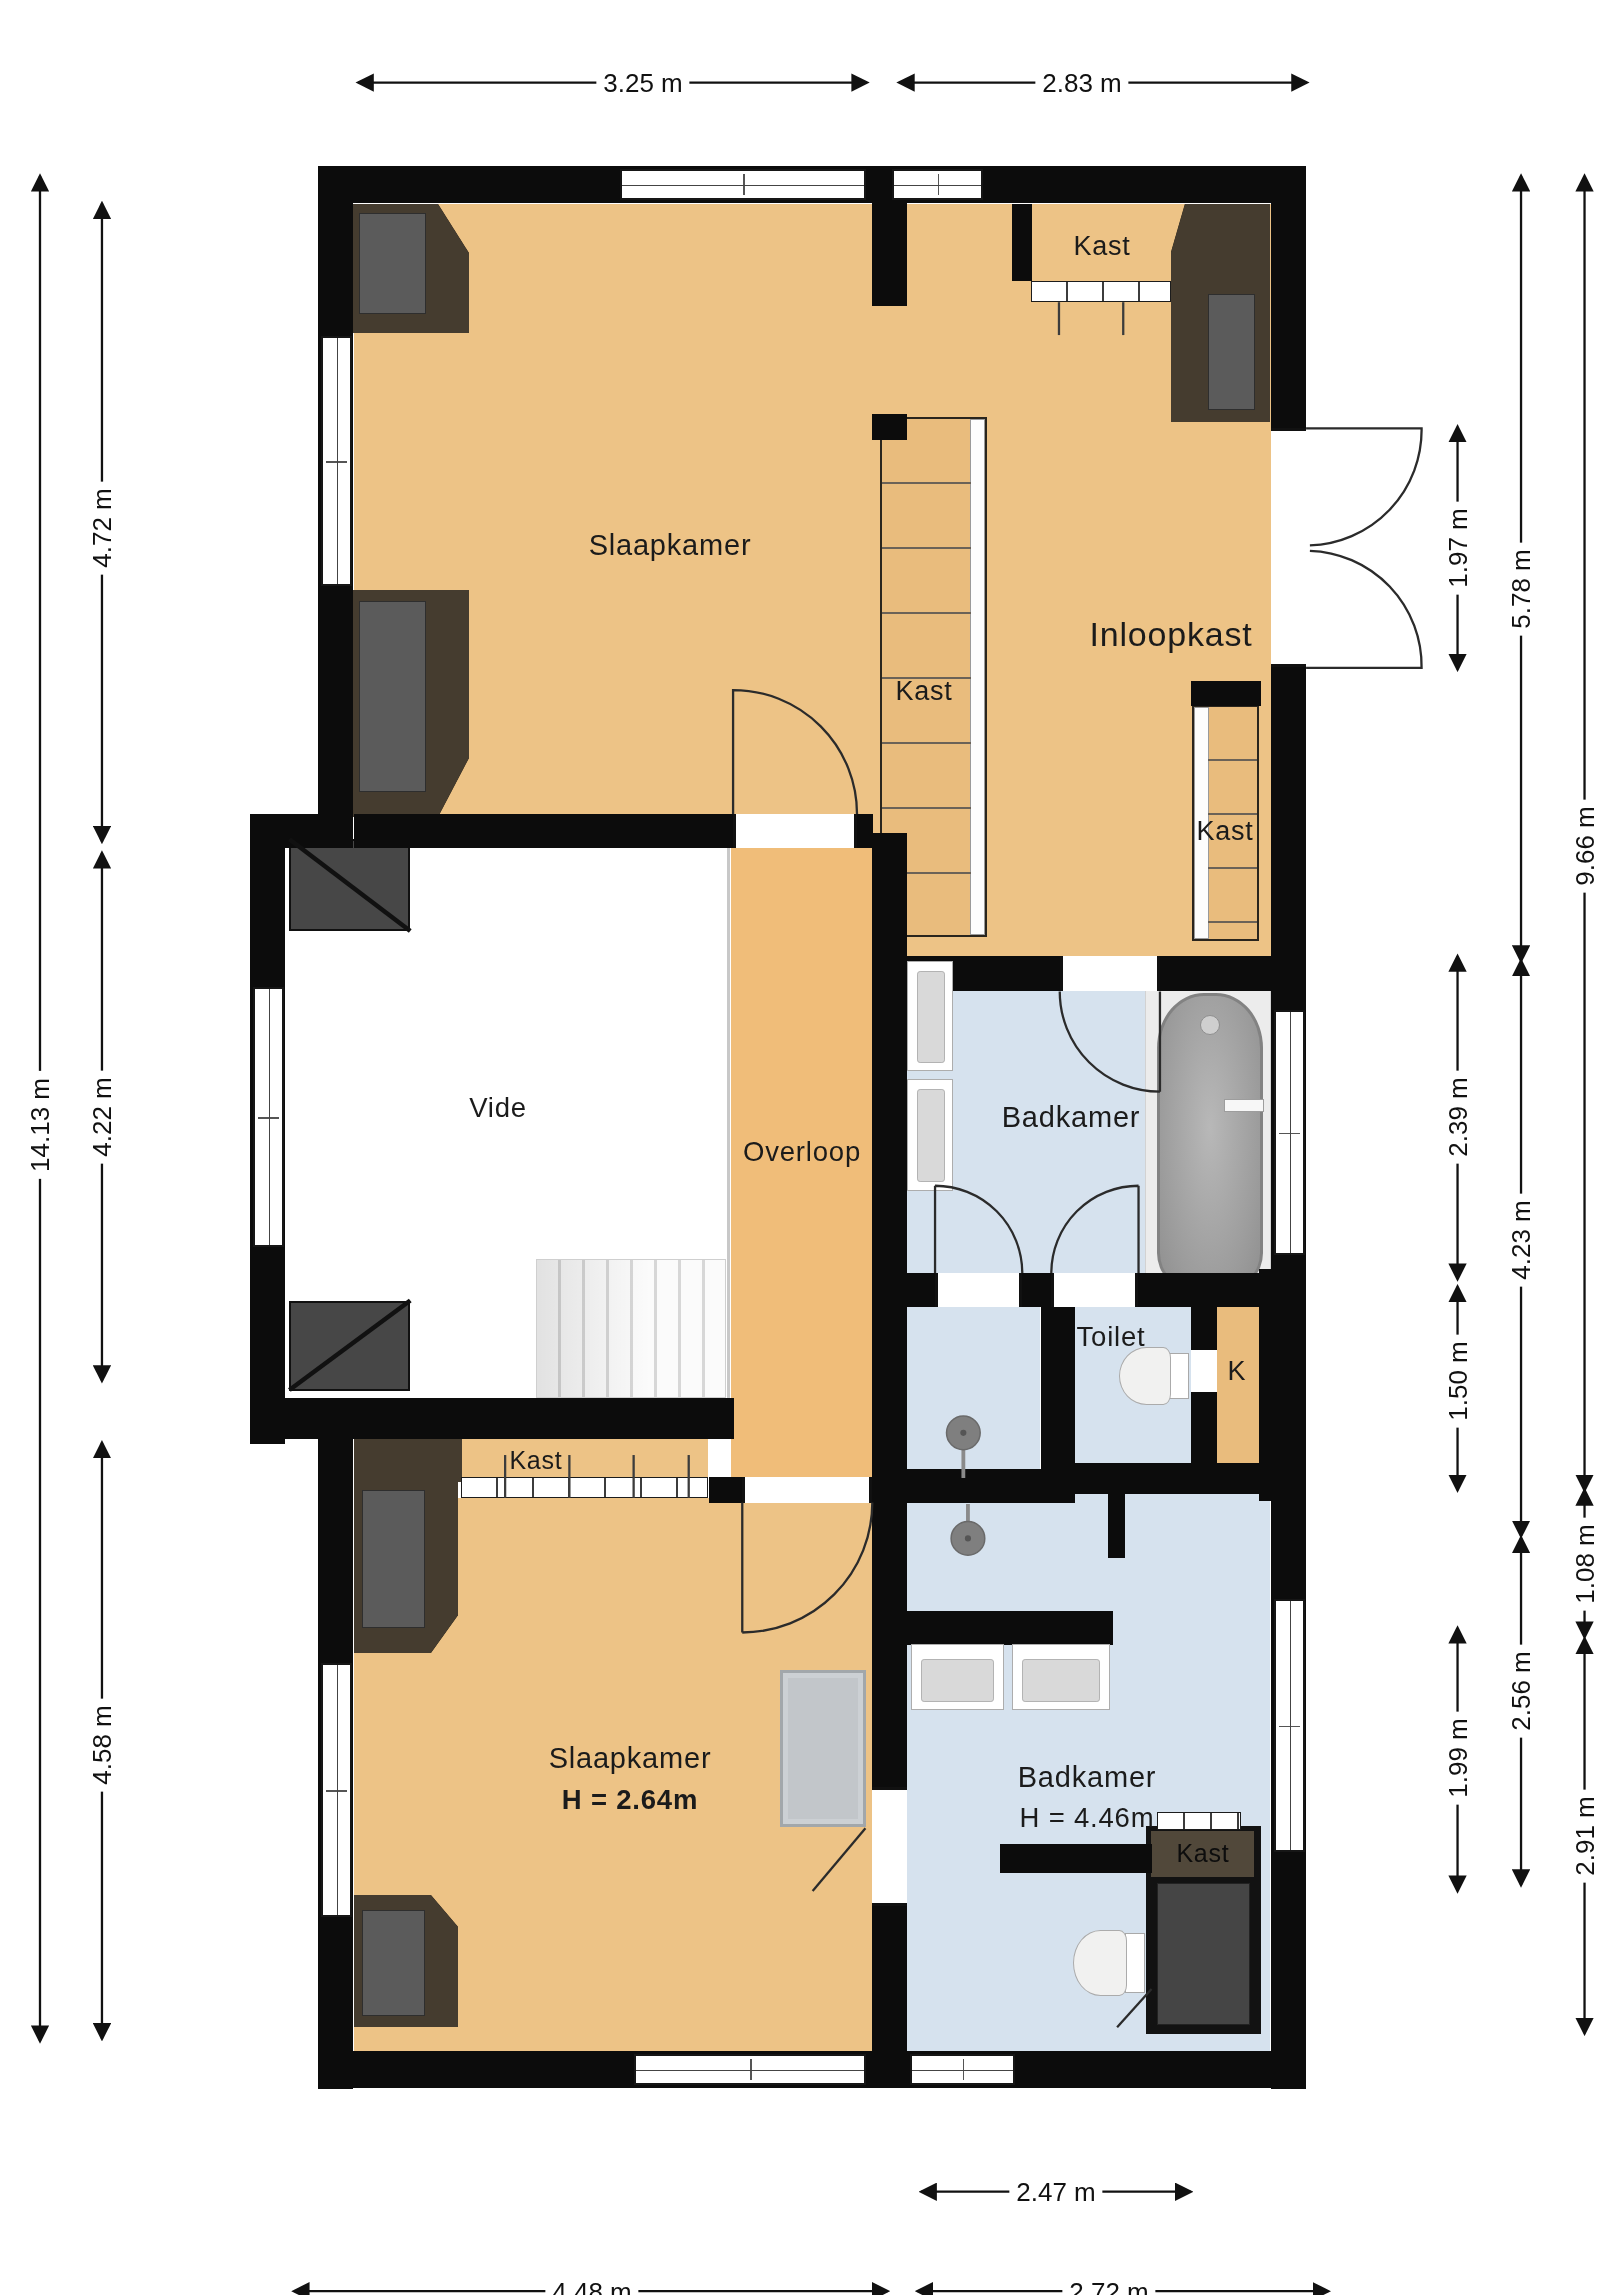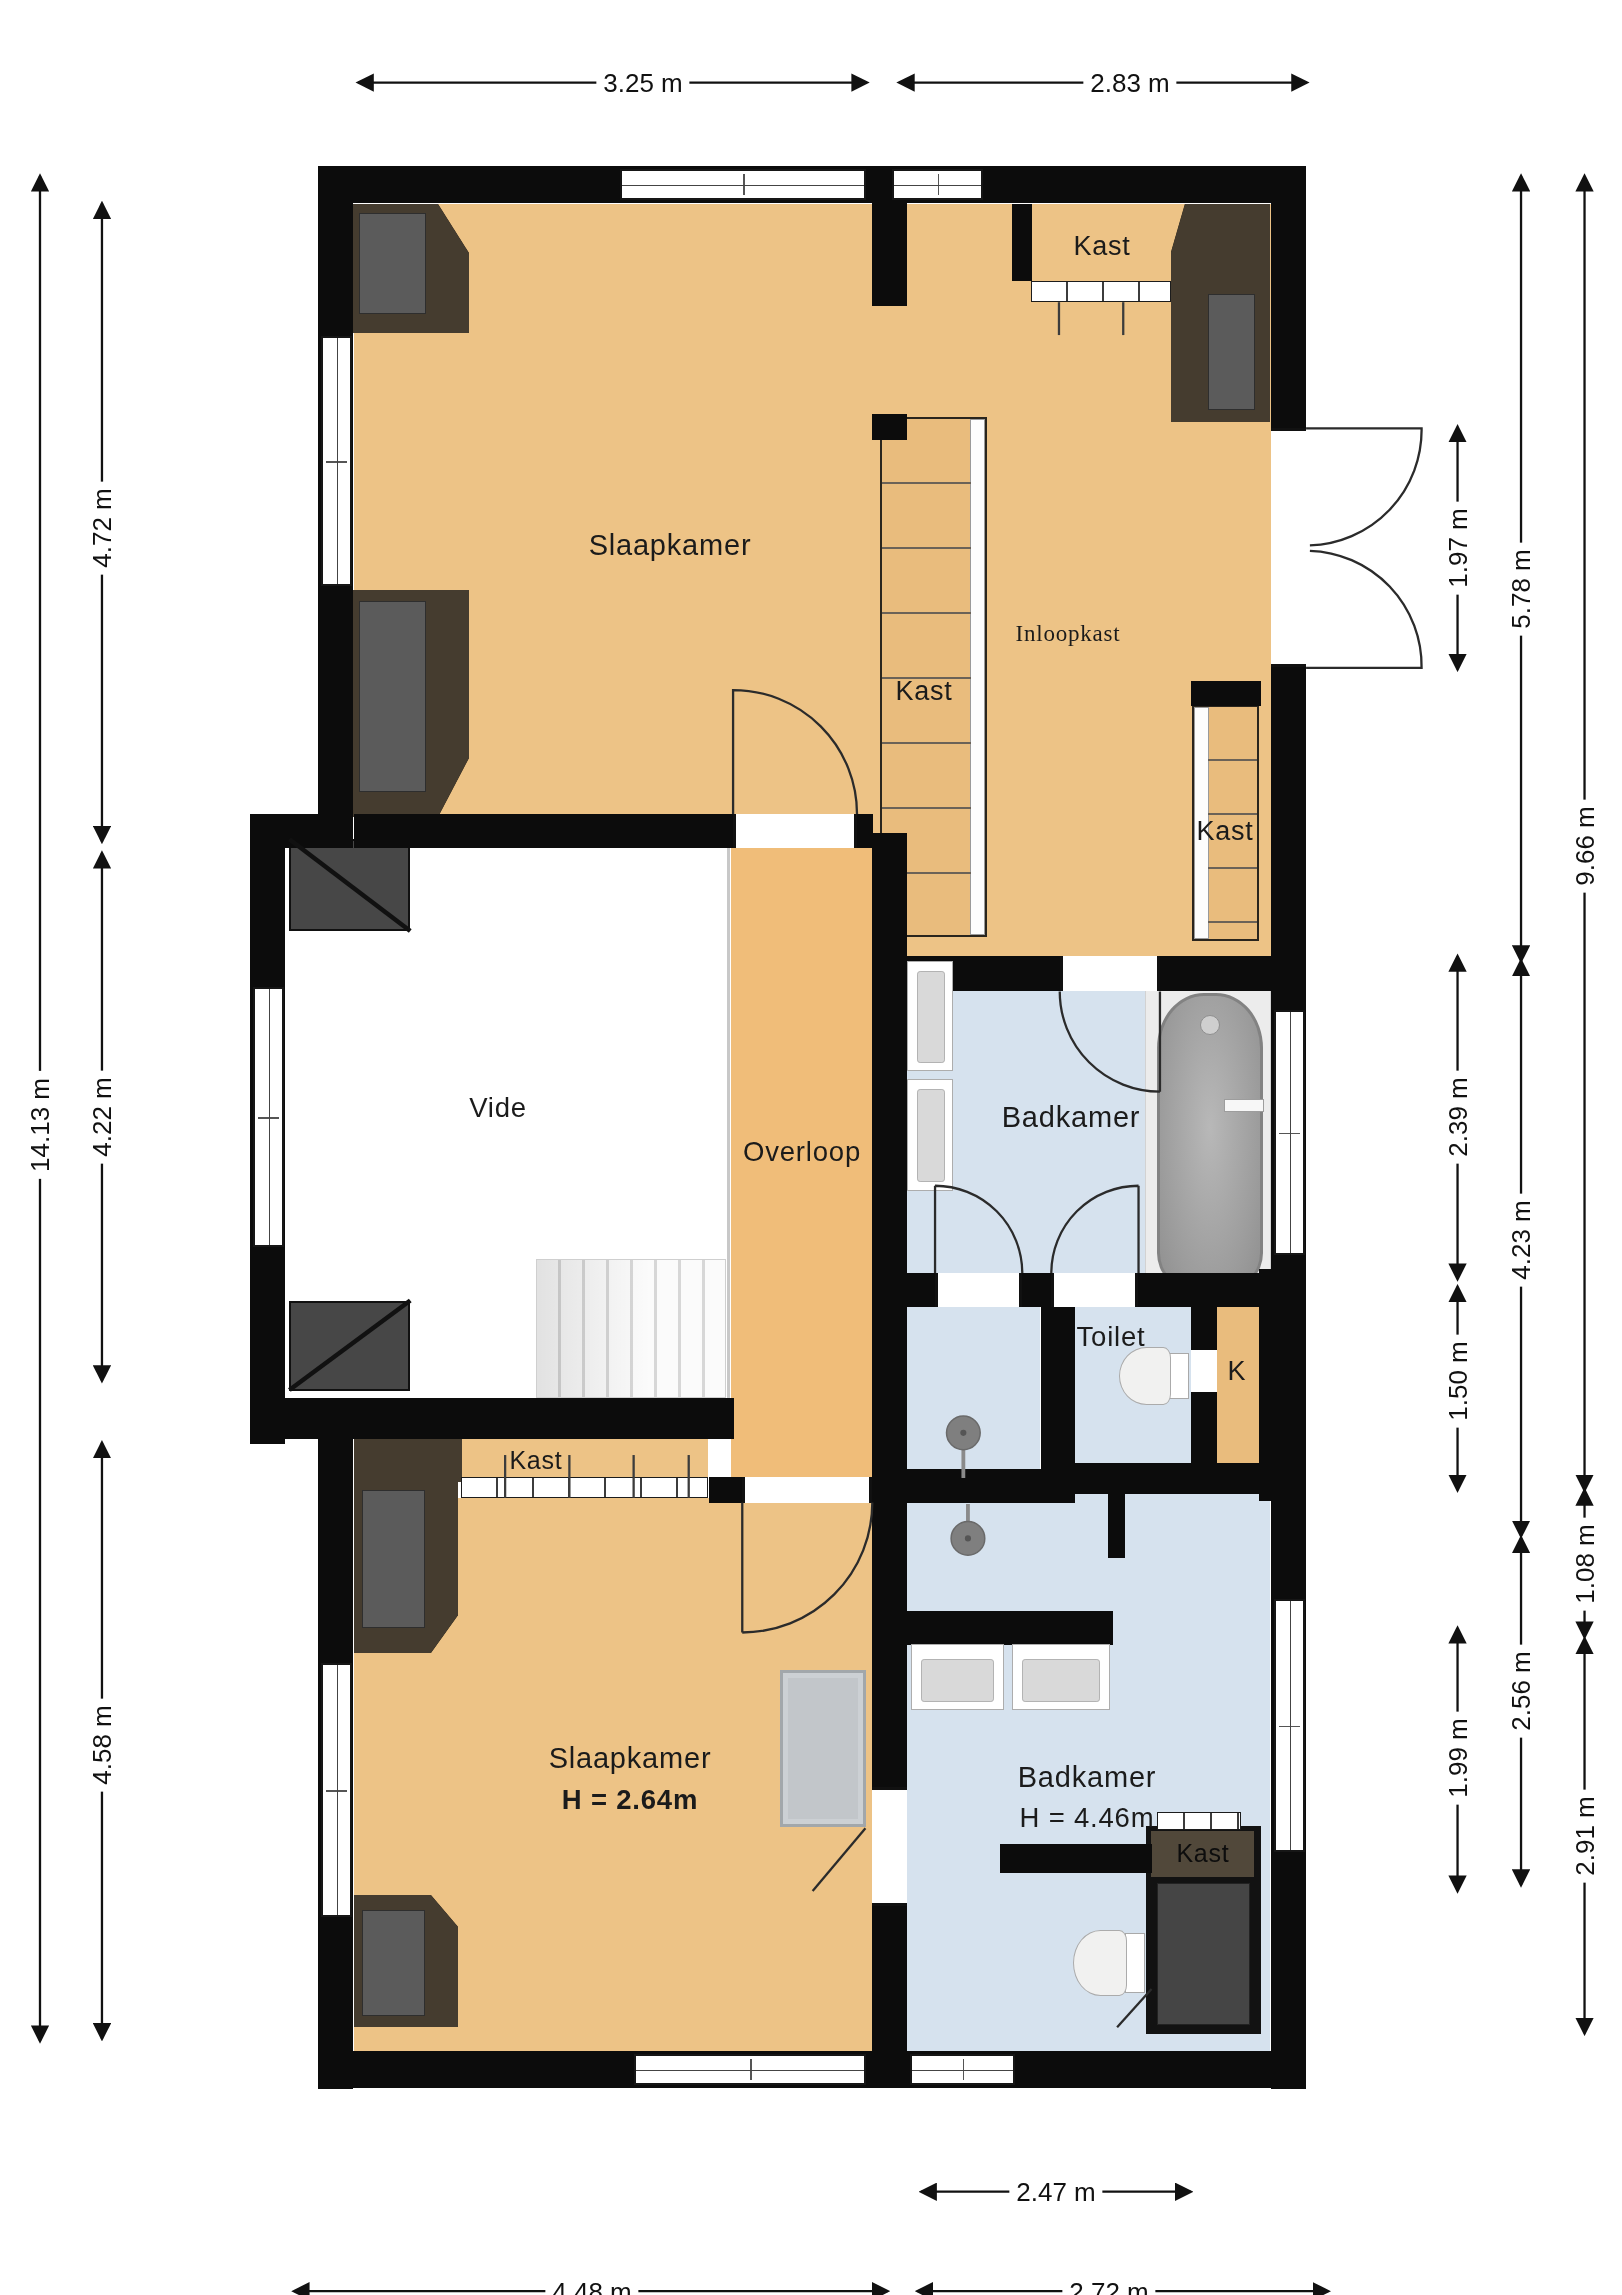--- a/index.html
+++ b/index.html
@@ -242,37 +242,37 @@
       <line x1="1988" y1="1256" x2="1988" y2="2008"></line>
       <line x1="1988" y1="2010" x2="1988" y2="2464"></line>
       <line x1="2071" y1="230" x2="2071" y2="1948"></line>
       <line x1="2071" y1="1948" x2="2071" y2="2140"></line>
       <line x1="2071" y1="2142" x2="2071" y2="2658"></line>
     </g>
   </svg>
 
   <div class="room-label" style="left:670px;top:545px;font-size:29px;">Slaapkamer</div>
   <div class="room-label" style="left:1102px;top:246px;font-size:27px;">Kast</div>
-  <div class="room-label" style="left:1068px;top:634px;font-size:23px;font-family:Liberation Serif, serif;">Inloopkast</div>
+  <div class="room-label" style="left:1171px;top:634px;font-size:34px;">Inloopkast</div>
   <div class="room-label" style="left:924px;top:691px;font-size:27px;">Kast</div>
   <div class="room-label" style="left:1225px;top:831px;font-size:27px;">Kast</div>
   <div class="room-label" style="left:484px;top:1108px;font-size:27.5px;margin-left:14px;">Vide</div>
   <div class="room-label" style="left:802px;top:1152px;font-size:27.5px;">Overloop</div>
   <div class="room-label" style="left:1071px;top:1117px;font-size:29px;">Badkamer</div>
   <div class="room-label" style="left:1111px;top:1337px;font-size:27.5px;">Toilet</div>
   <div class="room-label" style="left:1237px;top:1371px;font-size:27px;">K</div>
   <div class="room-label" style="left:536px;top:1460px;font-size:25px;">Kast</div>
   <div class="room-label" style="left:630px;top:1758px;font-size:29px;">Slaapkamer</div>
   <div class="room-label" style="left:630px;top:1800px;font-size:27.5px;font-weight:bold;">H = 2.64m</div>
   <div class="room-label" style="left:1087px;top:1777px;font-size:29px;">Badkamer</div>
   <div class="room-label" style="left:1087px;top:1818px;font-size:27.5px;">H = 4.46m</div>
   <div class="room-label" style="left:1203px;top:1853px;font-size:25px;color:#0d0d0d;">Kast</div>
 
   <div class="dim-label" style="left:643px;top:83px;">3.25 m</div>
-  <div class="dim-label" style="left:1082px;top:83px;margin-left:48px;">2.83 m</div>
+  <div class="dim-label" style="left:1082px;top:83px;">2.83 m</div>
   <div class="dim-label" style="left:1056px;top:2192px;">2.47 m</div>
   <div class="dim-label" style="left:592px;top:2292px;">4.48 m</div>
   <div class="dim-label" style="left:1109px;top:2292px;">2.72 m</div>
   <div class="dim-label vert" style="left:40px;top:1125px;">14.13 m</div>
   <div class="dim-label vert" style="left:102px;top:528px;">4.72 m</div>
   <div class="dim-label vert" style="left:102px;top:1117px;">4.22 m</div>
   <div class="dim-label vert" style="left:102px;top:1745px;">4.58 m</div>
   <div class="dim-label vert" style="left:1458px;top:548px;">1.97 m</div>
   <div class="dim-label vert" style="left:1458px;top:1117px;">2.39 m</div>
   <div class="dim-label vert" style="left:1458px;top:1381px;">1.50 m</div>

